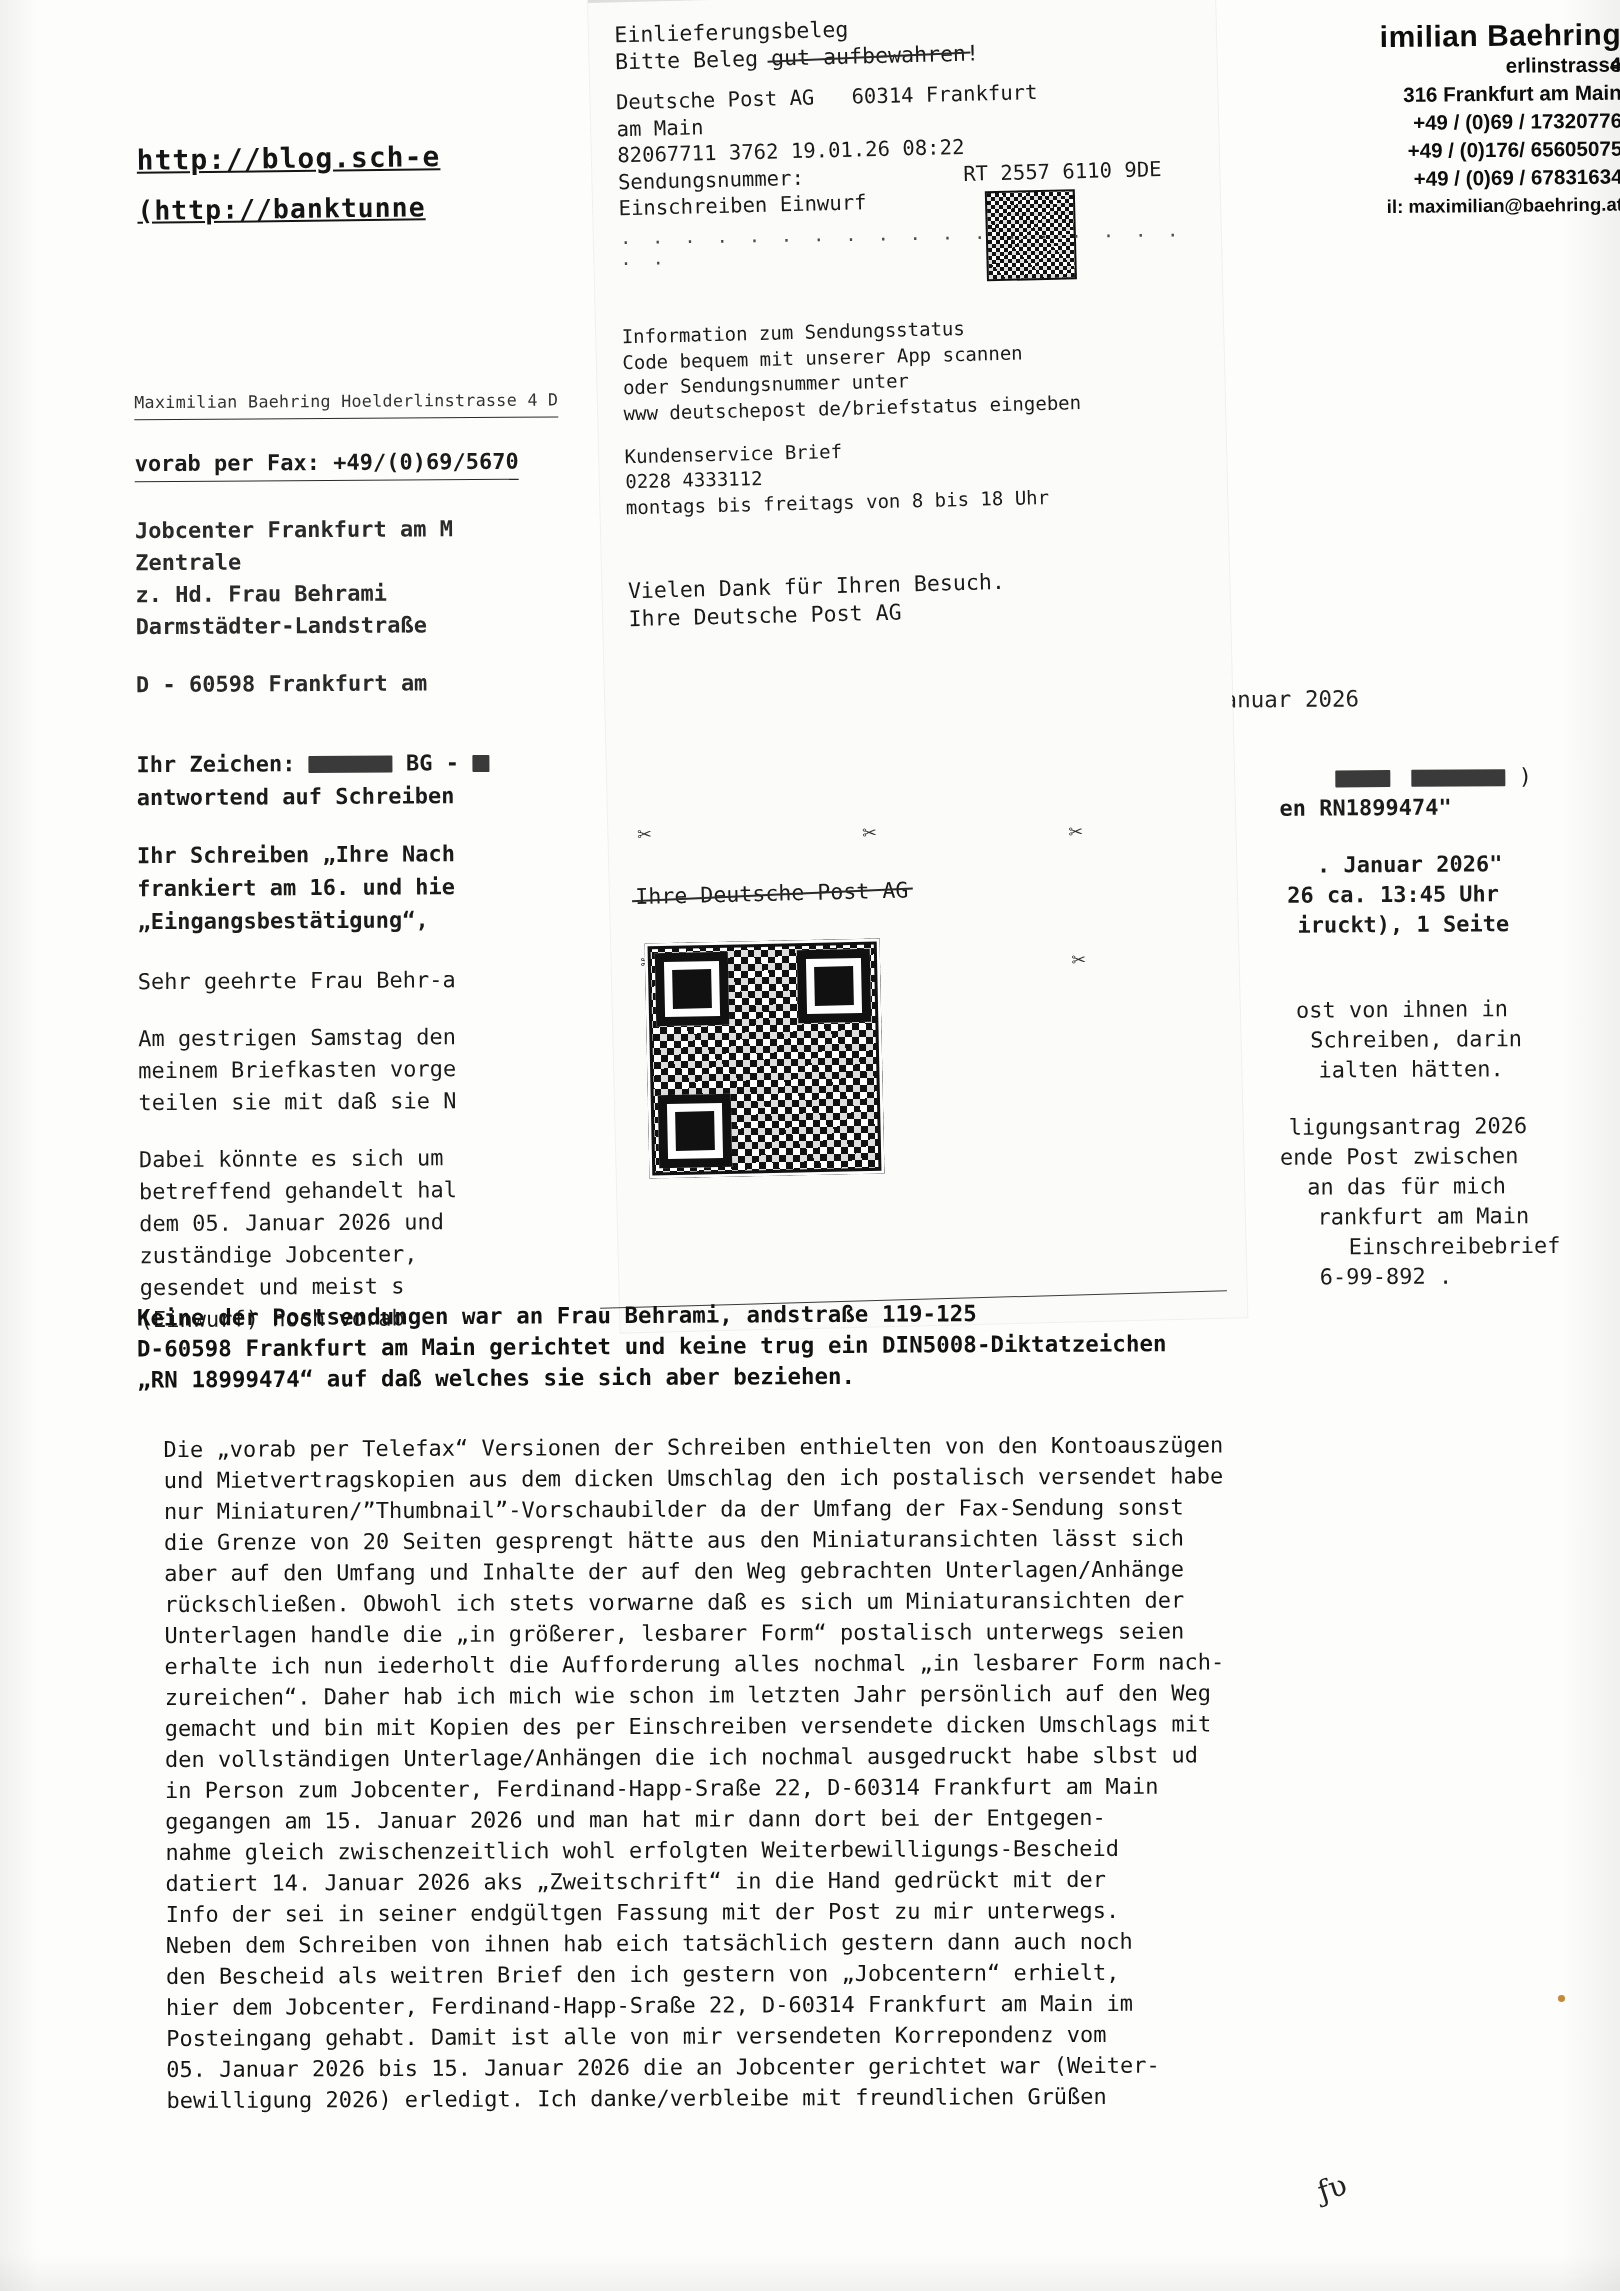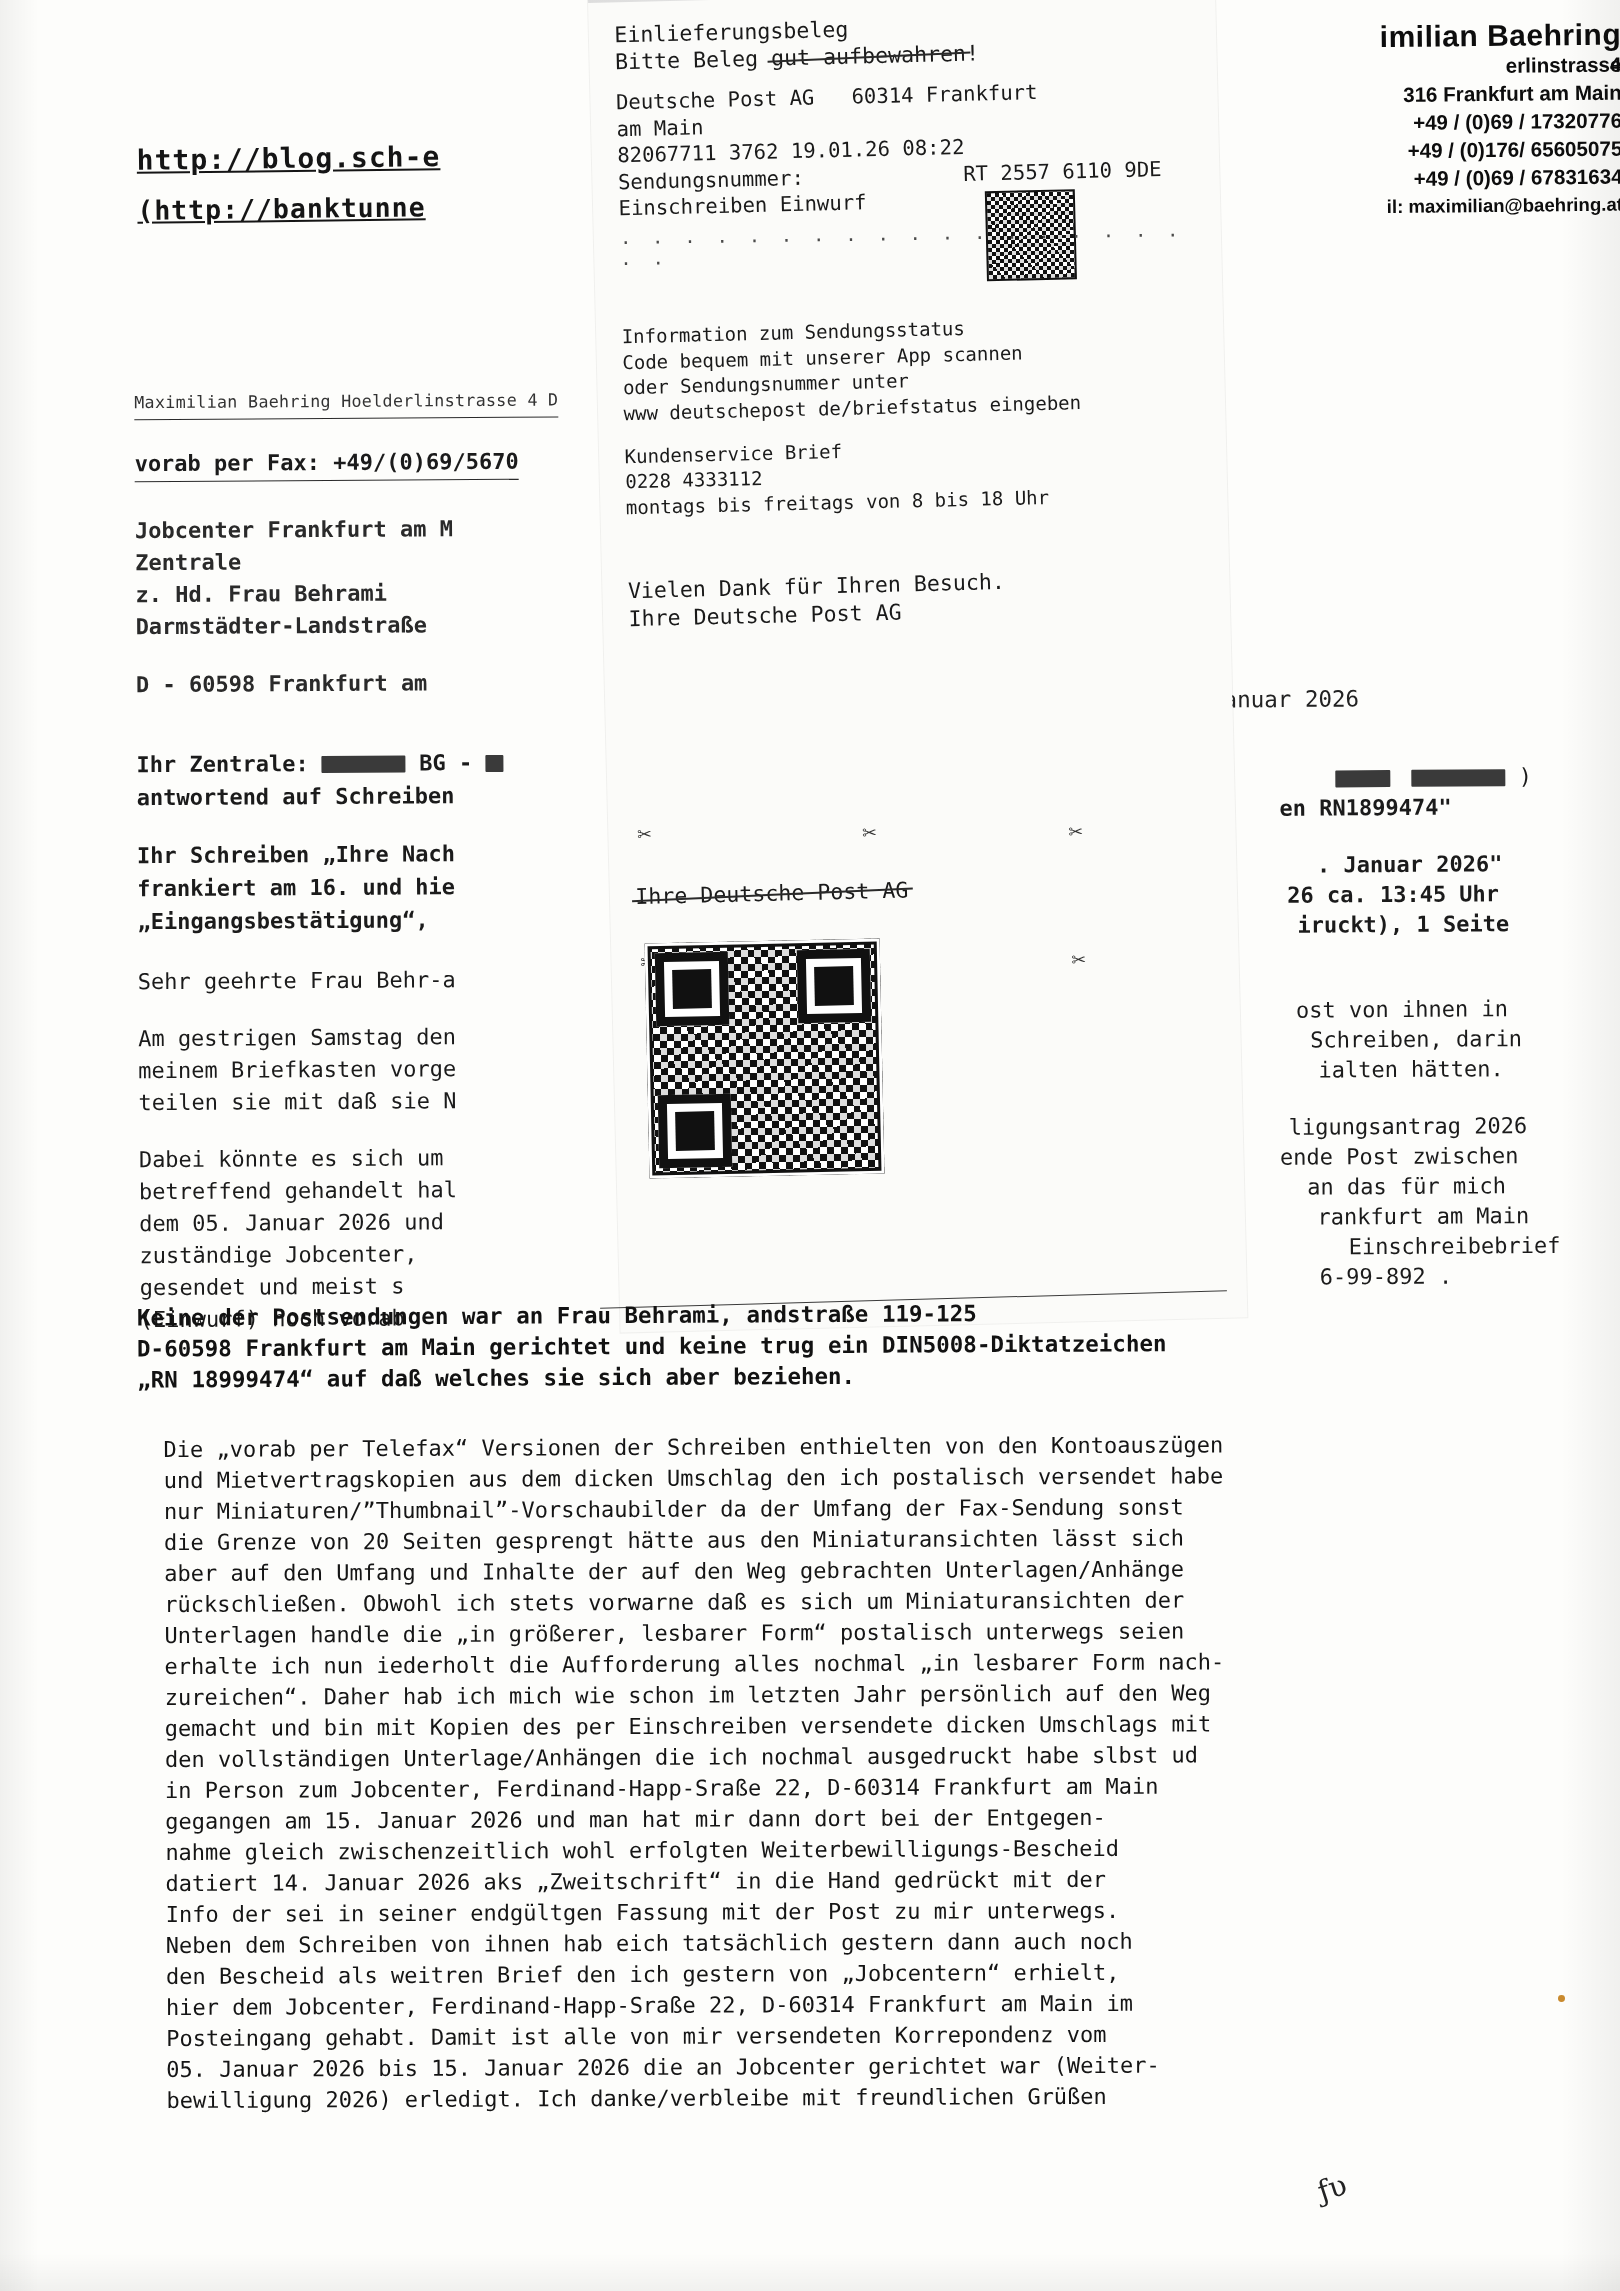--- a/index.html
+++ b/index.html
@@ -340,21 +340,21 @@
     <div class="addr">
       <div class="b">Jobcenter Frankfurt am M</div>
       <div class="b">Zentrale</div>
       <div class="b">z. Hd. Frau Behrami</div>
       <div class="b">Darmstädter-Landstraße</div>
       <div class="addr-city">D - 60598 Frankfurt am</div>
     </div>
 
     <div class="ref">
       <div>
-        <span>Ihr Zentrale:</span>
+        <span>Ihr Zeichen:</span>
         <span class="redact" style="width:84px"></span>
         <span>BG -</span>
         <span class="redact" style="width:17.6px"></span>
       </div>
       <div>antwortend auf Schreiben</div>
     </div>
 
     <div class="ref2">
       <div>Ihr Schreiben „Ihre Nach</div>
       <div>frankiert am 16. und hie</div>

